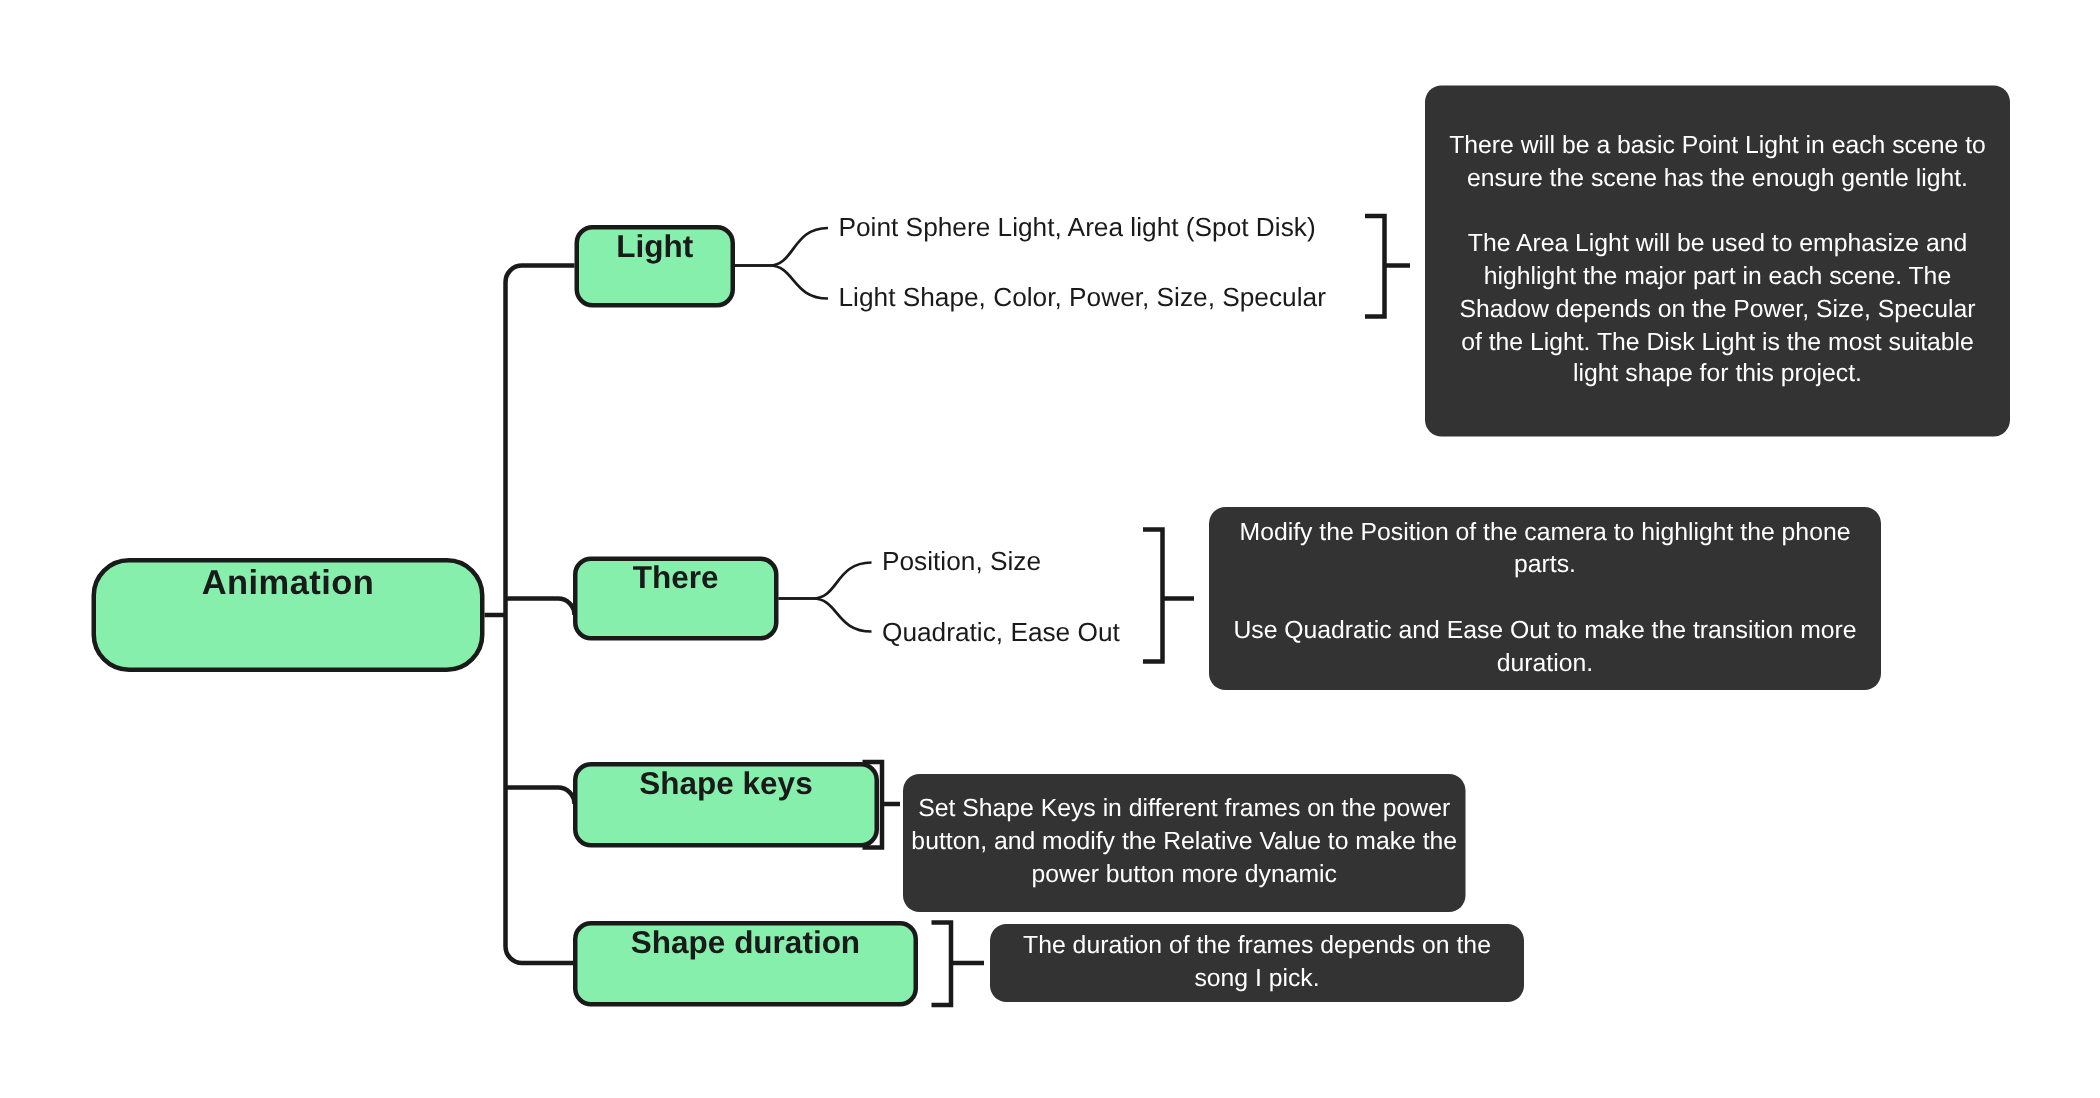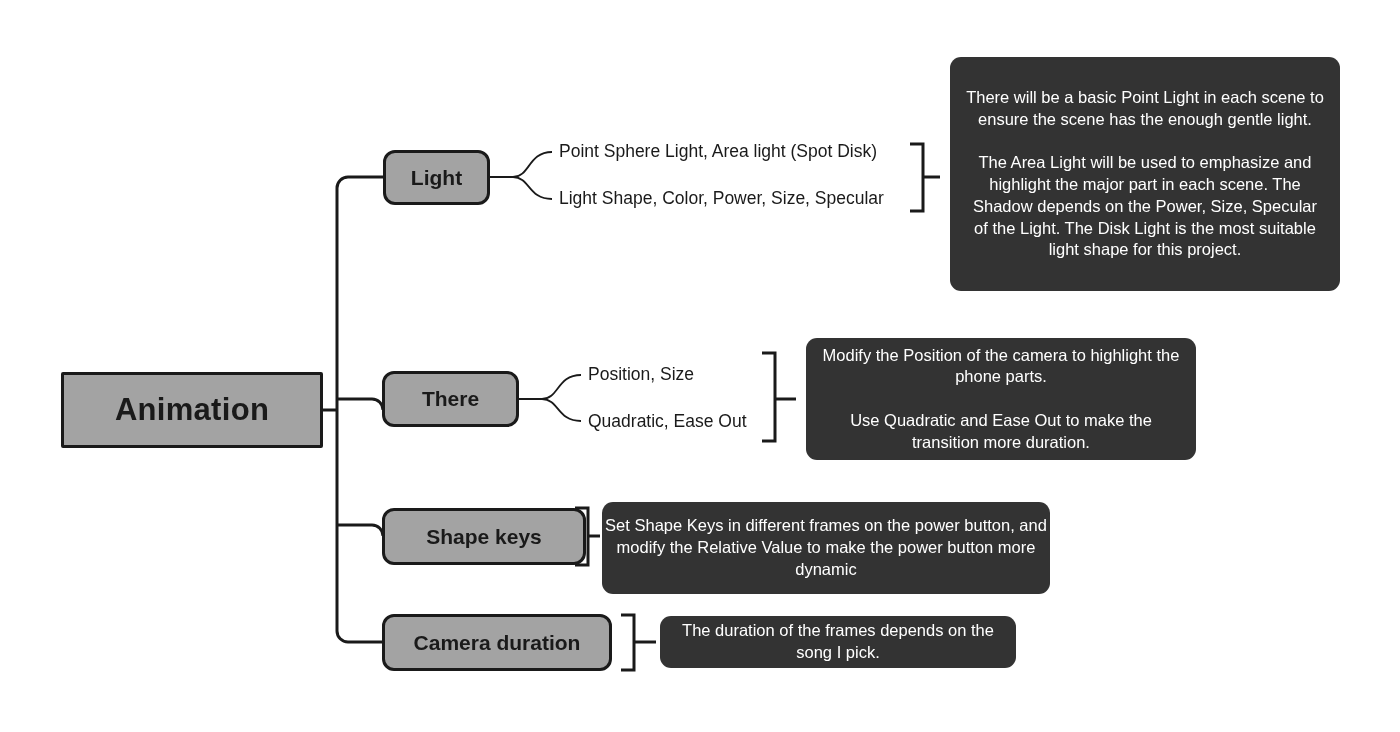--- a/index.html
+++ b/index.html
@@ -22,38 +22,37 @@
     position: absolute;
     left: 0;
     top: 0;
     width: 1400px;
     height: 732px;
     pointer-events: none;
   }
   .node {
     position: absolute;
     box-sizing: border-box;
-    background: #a3a3a3;
+    background: #86efac;
     border: 3px solid #1a1a1a;
     border-radius: 12px;
     display: flex;
-    align-items: center;
     justify-content: center;
     color: #1a1a1a;
     font-weight: bold;
     text-align: center;
     white-space: nowrap;
   }
   .node-root {
     left: 61px;
     top: 372px;
     width: 262px;
     height: 76px;
-    border-radius: 2px;
-    font-size: 31px;
+    border-radius: 25px;
+    font-size: 23px;
     letter-spacing: 0.3px;
   }
   .node-light {
     left: 383px;
     top: 150px;
     width: 107px;
     height: 55px;
     font-size: 21px;
   }
   .node-camera {
@@ -113,28 +112,28 @@
   .callout-light {
     left: 950px;
     top: 57px;
     width: 390px;
     height: 234px;
     padding: 8px 14px;
   }
   .callout-camera {
     left: 806px;
     top: 338px;
-    width: 390px;
+    width: 448px;
     height: 122px;
     padding: 8px 14px;
   }
   .callout-shape {
     left: 602px;
-    top: 502px;
-    width: 448px;
+    top: 516px;
+    width: 375px;
     height: 92px;
     padding: 6px 2px;
   }
   .callout-frames {
     left: 660px;
     top: 616px;
     width: 356px;
     height: 52px;
     padding: 1px 14px;
   }
@@ -197,21 +196,21 @@
 
   <div class="node node-camera">
     <span>There</span>
   </div>
 
   <div class="node node-shape">
     <span>Shape keys</span>
   </div>
 
   <div class="node node-frames">
-    <span>Camera duration</span>
+    <span>Shape duration</span>
   </div>
 
   <div class="sublabel sub-light-1">Point Sphere Light, Area light (Spot Disk)</div>
   <div class="sublabel sub-light-2">Light Shape, Color, Power, Size, Specular</div>
   <div class="sublabel sub-cam-1">Position, Size</div>
   <div class="sublabel sub-cam-2">Quadratic, Ease Out</div>
 
   <div class="callout callout-light">
     <p>There will be a basic Point Light in each scene to ensure the scene has the enough gentle light.</p>
     <p>The Area Light will be used to emphasize and highlight the major part in each scene. The Shadow depends on the Power, Size, Specular of the Light. The Disk Light is the most suitable light shape for this project.</p>

